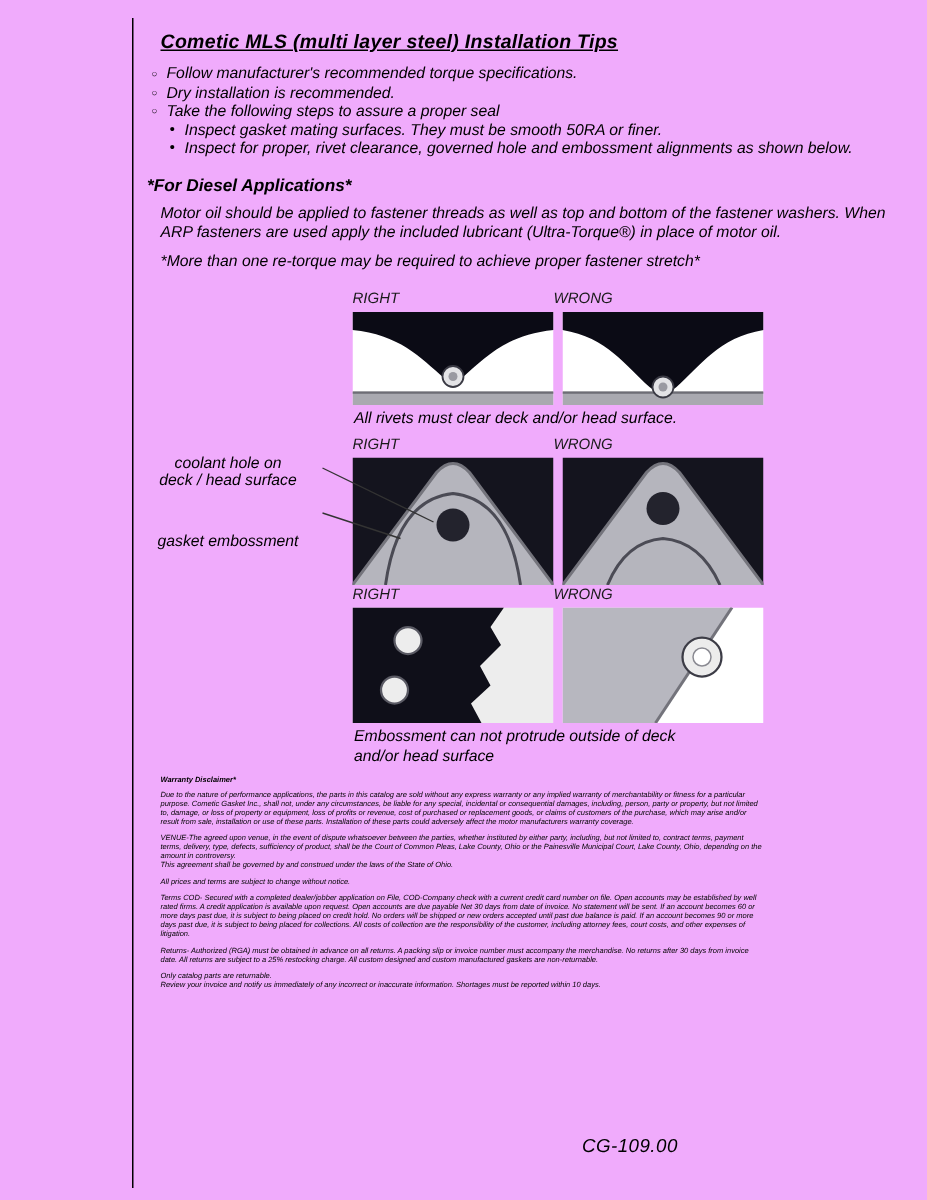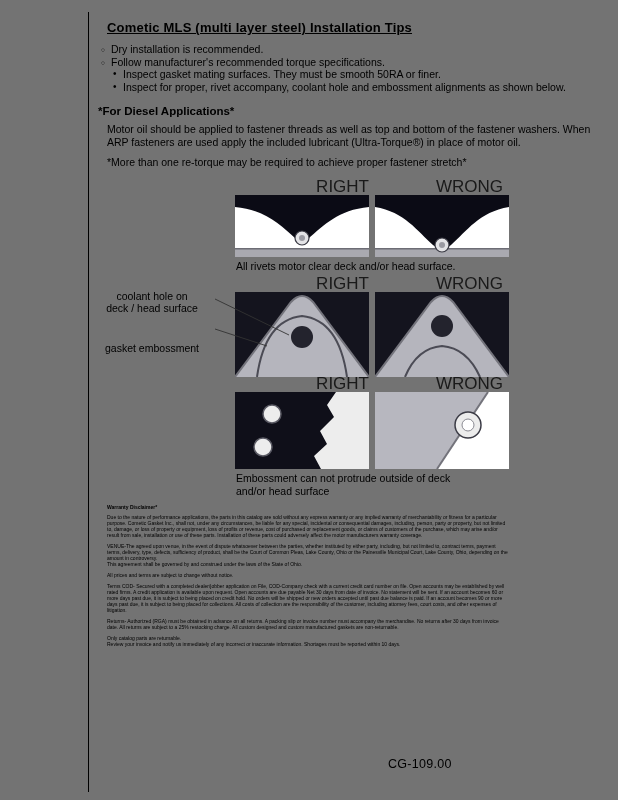--- a/index.html
+++ b/index.html
@@ -1,37 +1,37 @@
 <!DOCTYPE html>
 <html><head>
 <meta charset="utf-8">
 <style>
   * { margin:0; padding:0; box-sizing:border-box; }
   html,body { background:#e8e8e8; }
   body { font-family:"Liberation Sans", sans-serif; color:#000; }
-  .page { position:relative; width:618px; height:800px; background:#737373; overflow:hidden; margin:0 auto; }
+  .page { position:relative; width:618px; height:800px; background:#f0abfc; overflow:hidden; margin:0 auto;font-style:italic; }
   .vrule { position:absolute; left:88px; top:12px; width:1px; height:780px; background:#000; }
   .content { position:absolute; left:98px; top:14px; width:510px; }
 
   .title { font-size:13px; font-weight:bold; text-decoration:underline; margin:6px 0 8px 9px; letter-spacing:0.2px; }
 
   .tips { list-style:none; margin-left:2px; font-size:10.5px; line-height:12.6px; }
   .tip { position:relative; padding-left:11px; }
   .tip::before { content:"○"; position:absolute; left:1px; top:1px; font-size:6.5px; }
   .tip.sub { padding-left:23px; }
   .tip.sub::before { content:"•"; left:13px; top:0; font-size:10px; }
 
   .diesel-head { font-size:11.5px; font-weight:bold; margin:12px 0 6px 0; }
   .body { font-size:10.5px; line-height:12.6px; margin:0 0 7px 9px; width:488px; }
   .note { margin-bottom:12px; }
 
   .diagrams { margin:8px 0 0 137px; width:274px; }
   .drow { position:relative; }
   .dlabels { display:flex; }
-  .dlabels span { width:134px; text-align:right; font-size:17px; line-height:13px; color:#1a1a1a; }
+  .dlabels span { width:134px; text-align:left; font-size:10px; line-height:13px; color:#1a1a1a; }
   .dpanels { display:flex; gap:6px; margin-top:2px; }
   .dpanels svg { display:block; }
   .dcaption { font-size:10.5px; line-height:13px; margin:3px 0 4px 1px; white-space:pre-line; }
 
   .callout { position:absolute; left:-143px; width:120px; text-align:center; font-size:10.5px; line-height:11.5px; white-space:pre-line; }
   .callout-coolant { top:14px; }
   .callout-embossment { top:46px;margin-top:20px; }
   .callout-lines { position:absolute; left:-20px; top:16px; overflow:visible; pointer-events:none; }
 
   .legal { margin:6px 0 0 9px; width:402px; }
@@ -43,24 +43,25 @@
 </head>
 <body>
 
 <div class="page">
   <div class="vrule"></div>
 
   <div class="content">
     <h1 class="title">Cometic MLS (multi layer steel) Installation Tips</h1>
 
     <ul class="tips">
+      <li class="tip">Follow manufacturer's recommended torque specifications.</li>
       <li class="tip">Dry installation is recommended.</li>
-      <li class="tip">Follow manufacturer's recommended torque specifications.</li>
+      <li class="tip">Take the following steps to assure a proper seal</li>
       <li class="tip sub">Inspect gasket mating surfaces.  They must be smooth 50RA or finer.</li>
-      <li class="tip sub">Inspect for proper, rivet accompany, coolant hole and embossment alignments as shown below.</li>
+      <li class="tip sub">Inspect for proper, rivet clearance, governed hole and embossment alignments as shown below.</li>
     </ul>
 
     <h2 class="diesel-head">*For Diesel Applications*</h2>
     <p class="body">Motor oil should be applied to fastener threads as well as top and bottom of the fastener washers. When ARP fasteners are used apply the included lubricant (Ultra-Torque®) in place of motor oil.</p>
     <p class="body note">*More than one re-torque may be required to achieve proper fastener stretch*</p>
 
     <div class="diagrams">
 
       <div class="drow">
         <div class="dlabels">
@@ -78,21 +79,21 @@
           </svg>
           <svg width="134" height="62" viewBox="0 0 134 62">
             <rect width="134" height="62" fill="#ffffff"></rect>
             <rect y="53" width="134" height="9" fill="#a9a9b0"></rect>
             <rect y="53" width="134" height="1.5" fill="#6d6d75"></rect>
             <path d="M0 0 H134 V12 C104 17 92 36 76 50 C71 54.5 63 54.5 58 50 C42 36 30 17 0 12 Z" fill="#0b0b15"></path>
             <circle cx="67" cy="50" r="7" fill="#e3e3e6" stroke="#3a3a44" stroke-width="1.2"></circle>
             <circle cx="67" cy="50" r="3" fill="#9a9aa2"></circle>
           </svg>
         </div>
-        <p class="dcaption">All rivets motor clear deck and/or head surface.</p>
+        <p class="dcaption">All rivets must clear deck and/or head surface.</p>
       </div>
 
       <div class="drow">
         <div class="dlabels">
           <span>RIGHT</span>
           <span>WRONG</span>
         </div>
         <div class="callout callout-coolant">coolant hole on
 deck / head surface</div>
         <div class="callout callout-embossment">gasket embossment</div>

